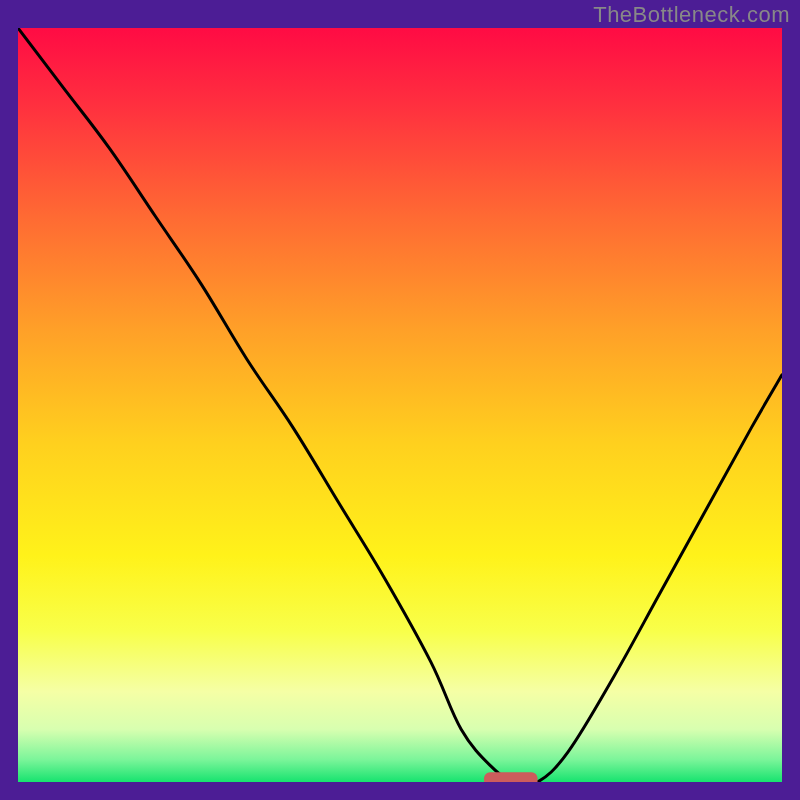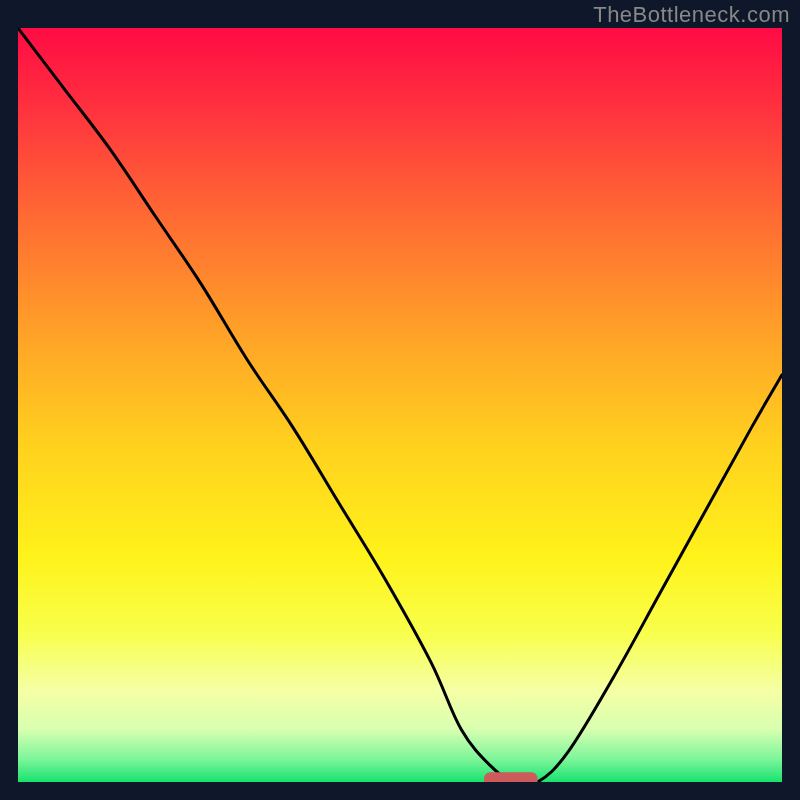--- a/index.html
+++ b/index.html
@@ -8,21 +8,21 @@
     width: 800px;
     height: 800px;
     background: #000;
     overflow: hidden;
     font-family: Arial, Helvetica, sans-serif;
   }
   .frame {
     position: relative;
     width: 800px;
     height: 800px;
-    background: #0f172a;
+    background: #4c1d95;
   }
   .watermark {
     position: absolute;
     top: 2px;
     right: 10px;
     color: #888;
     font-size: 22px;
     font-weight: 500;
     letter-spacing: 0.5px;
     z-index: 10;

